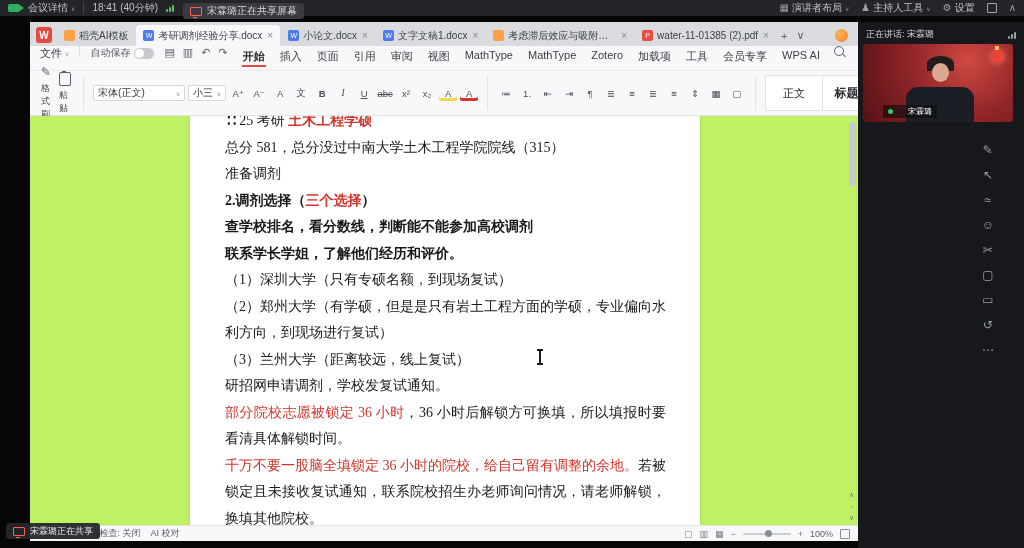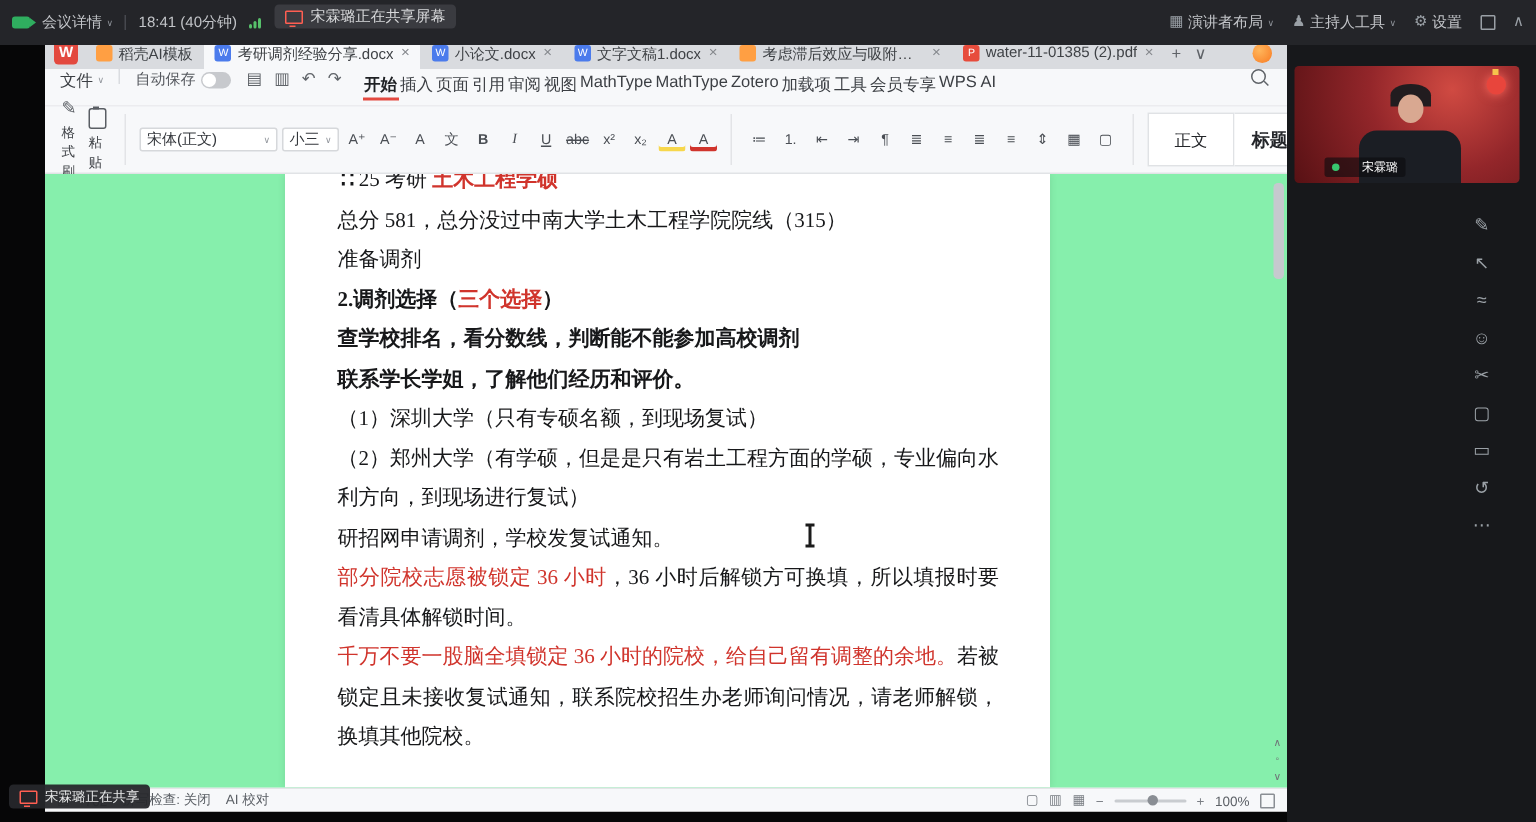--- a/index.html
+++ b/index.html
@@ -1,20 +1,20 @@
 <!DOCTYPE html>
 <html><head>
 <meta charset="utf-8">
 <style>
   html,body{margin:0;padding:0;background:#000}
   .stage{position:relative;width:1024px;height:548px;background:#060607;overflow:hidden;
          font-family:"Liberation Sans","DejaVu Sans",sans-serif;cursor:default}
 
   
-  .meetbar{position:absolute;left:0;top:0;width:1024px;height:30px;background:#242529;
+  .meetbar{position:absolute;left:0;top:0;width:1024px;height:16px;background:#242529;
            display:flex;align-items:center;gap:8px;padding:0 8px;box-sizing:border-box;
            font-size:10px;color:#c2c4c8;z-index:40}
   .cam{width:12px;height:8px;background:#2fae5f;border-radius:2px;position:relative;flex:none}
   .cam::after{content:"";position:absolute;right:-4px;top:1px;border-left:4px solid #2fae5f;
               border-top:3px solid transparent;border-bottom:3px solid transparent}
   .chev{font-size:6px;color:#8f939a}
   .mb-sep{width:1px;height:10px;background:#46484e}
   .bars{display:inline-flex;align-items:flex-end;gap:1px;height:8px}
   .bars i{width:2px;background:#57c06b;border-radius:1px;display:block}
   .bars.gray i{background:#9aa0a6}
@@ -48,21 +48,21 @@
   .docer-dot{width:13px;height:13px;border-radius:50%;background:radial-gradient(circle at 35% 35%,#ffb65c,#f97b22);
              margin:0 6px 4px auto;flex:none}
   
   .menubar{height:24px;display:flex;align-items:flex-start;gap:10px;padding:0 10px;font-size:11px;color:#3c3f44;
            background:#f7f8fa;flex:none}
   .filebtn{display:flex;align-items:center;gap:3px}
   .autosave{display:flex;align-items:center;gap:4px;font-size:10px;color:#55585e}
   .switch{width:20px;height:11px;border-radius:6px;background:#c7c9cd;position:relative;flex:none}
   .switch::after{content:"";position:absolute;left:1px;top:1px;width:9px;height:9px;border-radius:50%;background:#fff}
   .qicons{display:flex;gap:8px;color:#5f6368;font-size:11px}
-  .menu-items{display:flex;margin-left:4px}
+  .menu-items{display:flex;gap:13px;margin-left:4px}
   .mitem{padding:3px 1px}
   .mitem.active{font-weight:bold;color:#1f2124;box-shadow:inset 0 -2px 0 #e3493f}
   .search-ic{width:8px;height:8px;border:1.4px solid #5f6368;border-radius:50%;position:relative;margin-left:auto;margin-right:4px}
   .search-ic::after{content:"";position:absolute;width:4px;height:1.4px;background:#5f6368;transform:rotate(45deg);right:-3px;bottom:-1px}
 
   
   .ribbon{height:46px;display:flex;align-items:center;gap:9px;padding:0 8px;background:#f7f8fa;
           border-bottom:1px solid #e1e3e6;border-top:1px solid #ececef;flex:none;box-sizing:border-box}
   .bigbtn{display:flex;flex-direction:column;align-items:center;justify-content:center;gap:3px;font-size:9px;color:#3f4247;padding:2px 3px}
   .bicon{font-size:12px;color:#5a5e64;height:13px;line-height:13px}
@@ -85,21 +85,21 @@
   .scell+.scell{border-left:none}
   .scell.h1{font-weight:bold;font-size:12px;font-family:"Liberation Serif",serif}
   .sarrows{display:flex;flex-direction:column;justify-content:center;gap:2px;border:1px solid #e0e2e5;border-left:none;
            height:34px;width:13px;align-items:center;font-size:6px;color:#74787e;background:#fff;box-sizing:border-box}
   .rgrid{display:grid;grid-template-columns:auto auto;column-gap:14px;row-gap:5px;font-size:10px;color:#3f4247;
          margin-left:auto;margin-right:4px}
   .rbtn{display:flex;align-items:center;gap:3px}
   .ric{font-size:9px;color:#5a5e64;min-width:10px;text-align:center}
 
   
-  .docarea{flex:1;position:relative;background:#86efac;overflow:hidden}
+  .docarea{flex:1;position:relative;background:#bef264;overflow:hidden}
   .page{position:absolute;left:160px;top:0;bottom:0;width:510px;background:#fff;box-shadow:0 0 5px rgba(0,0,0,0.10)}
   .doctext{position:absolute;left:195px;top:-8px;width:441px;font-size:14px;line-height:26.5px;color:#17181a;
            font-family:"Liberation Serif","DejaVu Serif",serif}
   .para{text-align:justify}
   .pb{font-weight:bold}
   .r-b{font-weight:bold}
   .ibeam{position:absolute;left:509px;top:234px;width:2px;height:14px;background:#1b1b1b}
   .ibeam::before,.ibeam::after{content:"";position:absolute;left:-2px;width:6px;height:2px;background:#1b1b1b}
   .ibeam::before{top:-1px}.ibeam::after{bottom:-1px}
   .vscroll{position:absolute;right:1px;top:2px;bottom:34px;width:9px}
@@ -358,20 +358,21 @@
       <div class="page"></div>
       <div class="doctext">
           <div class="para"><span>∷ </span><span>25 考研 </span><span class="r-red r-b">土木工程学硕</span></div>
           <div class="para"><span>总分 581，总分没过中南大学土木工程学院院线（315）</span></div>
           <div class="para"><span>准备调剂</span></div>
           <div class="para pb"><span>2.调剂选择（</span><span class="r-red">三个选择</span><span>）</span></div>
           <div class="para pb"><span>查学校排名，看分数线，判断能不能参加高校调剂</span></div>
           <div class="para pb"><span>联系学长学姐，了解他们经历和评价。</span></div>
           <div class="para"><span>（1）深圳大学（只有专硕名额，到现场复试）</span></div>
           <div class="para"><span>（2）郑州大学（有学硕，但是是只有岩土工程方面的学硕，专业偏向水利方向，到现场进行复试）</span></div>
+          <div class="para"><span>（3）兰州大学（距离较远，线上复试）</span></div>
           <div class="para"><span>研招网申请调剂，学校发复试通知。</span></div>
           <div class="para"><span class="r-red">部分院校志愿被锁定 36 小时</span><span>，36 小时后解锁方可换填，所以填报时要看清具体解锁时间。</span></div>
           <div class="para"><span class="r-red">千万不要一股脑全填锁定 36 小时的院校，给自己留有调整的余地。</span><span>若被锁定且未接收复试通知，联系院校招生办老师询问情况，请老师解锁，换填其他院校。</span></div>
         </div>
       <div class="ibeam"></div>
       <div class="vscroll">
         <div class="vthumb"></div>
       </div>
       <div class="pagenav">
         <span>∧</span>
@@ -394,20 +395,28 @@
             <span class="zoomknob"></span>
           </span>
         <span class="sb-ic">+</span>
         <span>100%</span>
         <span class="fsbox" style="border-color:#8a8e94"></span>
       </span>
     </div>
   </div>
 
   <div class="panel">
+    <div class="phead">
+      <span>正在讲话: 宋霖璐</span>
+      <span class="bars gray">
+          <i></i>
+          <i></i>
+          <i></i>
+        </span>
+    </div>
     <div class="tile">
       <span class="lant"></span>
       <span class="hair"></span>
       <span class="face"></span>
       <span class="torso"></span>
       <span class="ntag">
         <span class="micdot"></span>
         <span>宋霖璐</span>
       </span>
     </div>

